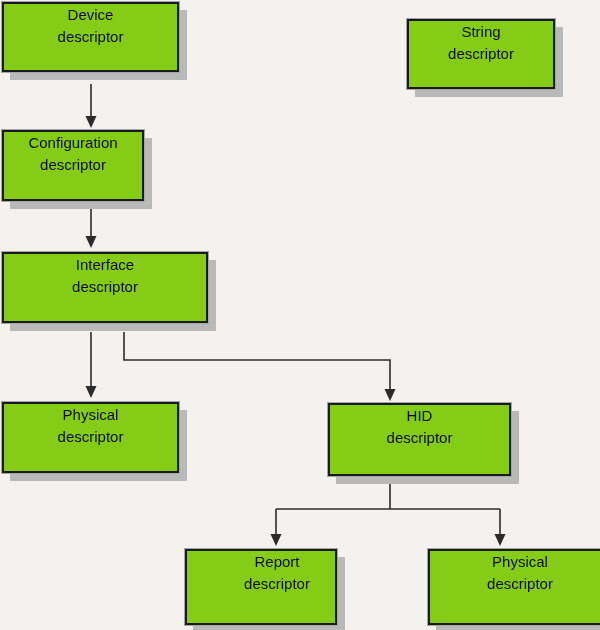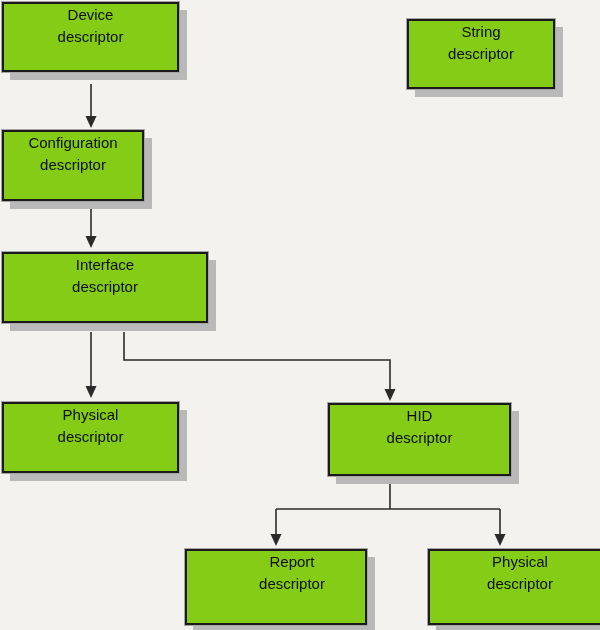--- a/index.html
+++ b/index.html
@@ -45,21 +45,21 @@
     display: block;
     white-space: nowrap;
   }
   
   .node-device        { left: 2px;   top: 2px;   width: 177px; height: 70px; }
   .node-string        { left: 407px; top: 19px;   width: 148px; height: 70px; }
   .node-configuration { left: 2px;   top: 130px; width: 142px; height: 71px; }
   .node-interface     { left: 2px;   top: 252px; width: 206px; height: 71px; }
   .node-endpoint      { left: 2px;   top: 402px; width: 177px; height: 71px; }
   .node-hid           { left: 299px; top: 403px; width: 183px; height: 73px; margin-left: 29px; }
-  .node-report        { left: 185px; top: 549px; width: 182px; height: 76px; padding-left: 32px; }
+  .node-report        { left: 185px; top: 549px; width: 152px; height: 76px; padding-left: 32px; }
   .node-physical      { left: 428px; top: 549px; width: 184px; height: 76px; }
 </style>
 </head>
 <body>
 
 <div class="diagram">
 
   <svg class="connectors" viewBox="0 0 600 630" xmlns="http://www.w3.org/2000/svg">
     <g stroke="#2b2b2b" stroke-width="1.6" fill="none">
 

